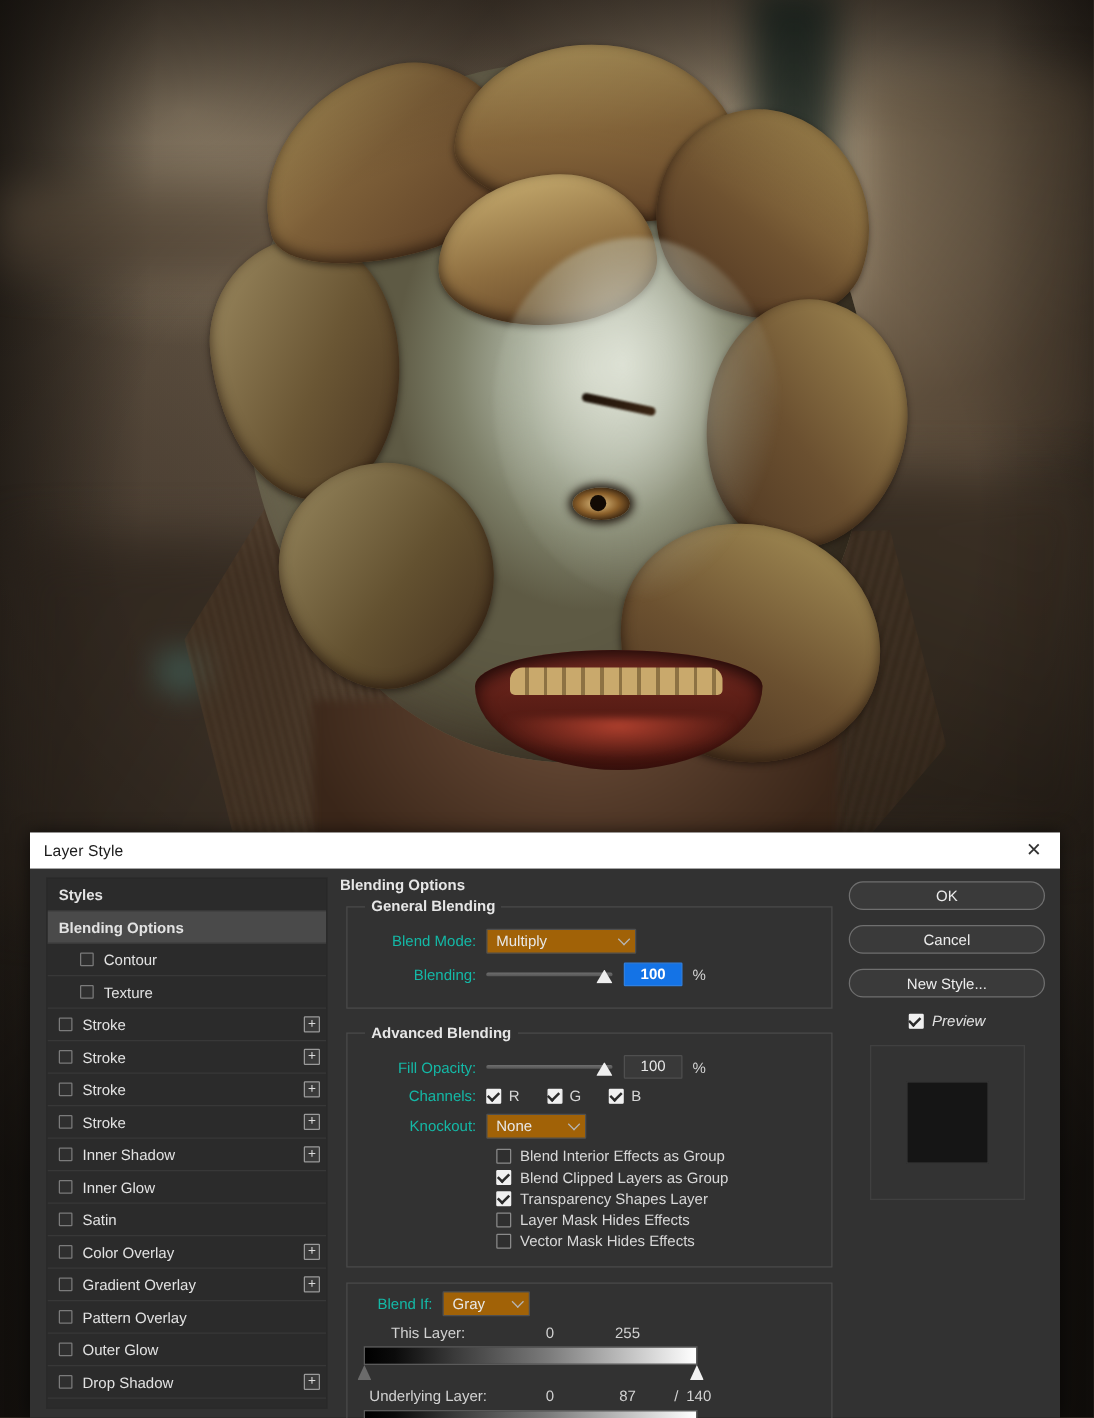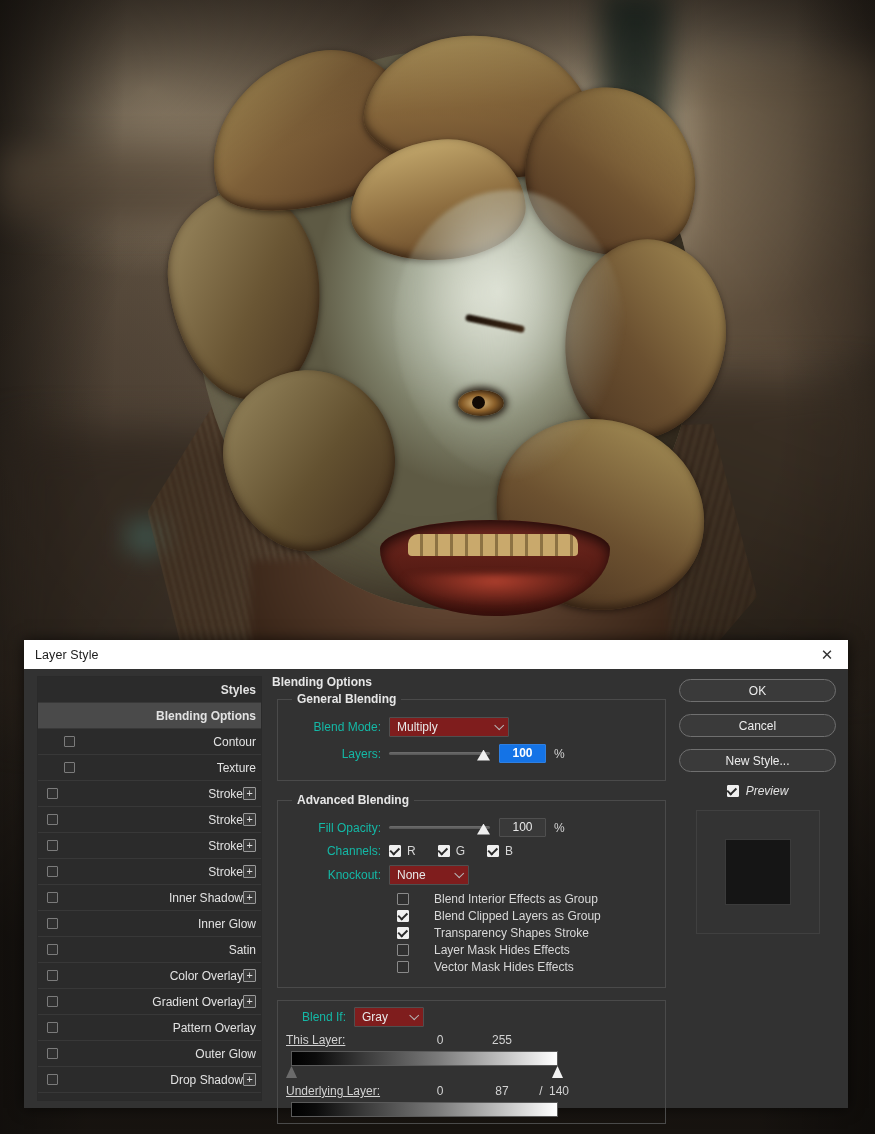--- a/index.html
+++ b/index.html
@@ -155,21 +155,21 @@
   .crack { position:absolute; left:300px; top:300px; width:60px; height:7px;
     background: linear-gradient(90deg,#1d1209,#3b2614); transform: rotate(12deg);
     border-radius:4px; filter: blur(.8px); }
   .vignette {
     position:absolute; left:0; top:0; width:875px; height:1134px;
     background: radial-gradient(ellipse 760px 640px at 50% 36%, rgba(0,0,0,0) 45%, rgba(0,0,0,.55) 100%);
   }
 
   
   #dialog {
-    position: absolute; left: 24px; top: 640px; width: 824px; height: 468px;
+    position: absolute; left: 24px; top: 666px; width: 824px; height: 468px;
     background: #323232;
     box-shadow: 0 0 14px rgba(0,0,0,.65);
     font-size: 12px;
     color: #d6d6d6;
   }
   #titlebar {
     height: 29px; background: #ffffff; color: #1b1b1b;
     display:flex; align-items:center; justify-content:space-between;
     padding: 0 8px 0 11px;
     font-size: 12.5px;
@@ -191,40 +191,40 @@
     border-bottom: 1px solid #383838;
     padding: 0 5px 0 9px; color:#e2e2e2; font-size:12px;
   }
   .srow.head { font-weight:bold; background:#2b2b2b; }
   .srow.sel  { background:#4a4a4a; font-weight:bold; }
   .srow .cb {
     width:11px; height:11px; border:1px solid #7b7b7b; background:#2f2f2f;
     margin-right:8px; flex:0 0 auto; border-radius:1px;
   }
   .srow.indent { padding-left: 26px; }
-  .srow .lbl { flex:1 1 auto; white-space:nowrap;text-align:right; }
+  .srow .lbl { flex:1 1 auto; white-space:nowrap; }
   .plus {
     width:13px; height:13px; border:1px solid #9a9a9a; color:#dcdcdc;
     display:flex; align-items:center; justify-content:center;
     font-size:11px; line-height:1; border-radius:1px; background:#3a3a3a;
   }
 
   
   #opts { width: 405px; padding: 6px 0 0 0; position:relative; }
   .sect-title { font-weight:bold; color:#e6e6e6; font-size:12px; margin: 0 0 3px 3px; }
   fieldset.grp {
     border: 1px solid #4a4a4a; margin: 0 8px 12px 8px; padding: 4px 8px 10px 8px;
     border-radius:0;
   }
   fieldset.grp legend { padding: 0 5px; font-weight:bold; color:#e6e6e6; font-size:12px; margin-left:6px;}
   .row { display:flex; align-items:center; margin: 7px 0; }
   .rlabel { width: 103px; text-align:right; padding-right:8px; color:#14b8a6; font-size:12px; }
   select.ps {
     -webkit-appearance:none; appearance:none;
-    background:#7f1d1d; color:#e8e8e8; border:1px solid #4f4f4f;
+    background:#a16207; color:#e8e8e8; border:1px solid #4f4f4f;
     height:20px; font-size:12px; padding: 0 20px 0 7px;
     font-family:"Liberation Sans", sans-serif; border-radius:1px;
   }
   .selwrap { position:relative; display:inline-block; }
   .selwrap .chev {
     position:absolute; right:7px; top:7px; width:7px; height:7px; pointer-events:none;
     border-right:1px solid #b6b6b6; border-bottom:1px solid #b6b6b6;
     transform: rotate(45deg) translate(-1px,-2px);
   }
   .track { position:relative; width:101px; height:18px; display:inline-block; }
@@ -251,27 +251,27 @@
   }
   .cbx.on { background:#f0f0f0; border-color:#f0f0f0; }
   .cbx.on:after {
     content:""; width:7px; height:4px; border-left:2px solid #2a2a2a; border-bottom:2px solid #2a2a2a;
     transform: rotate(-45deg) translate(0px,-1px);
   }
   .chrow { display:flex; align-items:center; margin: 6px 0 6px 0; }
   .chrow .chk { display:flex; align-items:center; margin-right:22px; }
   .chrow .chk span { margin-left:6px; }
   .oprow { display:flex; align-items:center; margin:3px 0 3px 111px; }
-  .oprow span { margin-left:25px; font-size:12px; color:#d8d8d8; }
+  .oprow span { margin-left:7px; font-size:12px; color:#d8d8d8; }
 
   
   .blendif-label { display:flex; align-items:center; margin: 2px 0 6px 6px; }
   .blendif-label .rlabel { width:62px; }
   .bi-head { display:flex; align-items:center; font-size:12px; color:#d2d2d2; margin: 4px 0 4px 0; }
-  .bi-head .name { width:123px; text-align:left; padding-right:10px;text-decoration:underline; }
+  .bi-head .name { width:123px; text-align:center; padding-right:10px; }
   .bi-head .v2 { width:62px; text-align:center; }
   .bi-head .slash { width:16px; text-align:center; }
   .bi-head .v3 { width:62px; text-align:center; }
   .gradbar {
     position:relative; height:15px; width:267px; margin: 0 0 0 5px;
     background: linear-gradient(90deg,#000000 0%, #0b0b0b 9%, #3a3a3a 27%, #7a7a7a 55%, #bdbdbd 78%, #ffffff 100%);
     border:1px solid #5a5a5a;
   }
   .sliders { position:relative; height:14px; width:277px; margin-left:0px; }
   .sl {
@@ -433,21 +433,21 @@
           <div class="rlabel">Blend Mode:</div>
           <div class="selwrap">
             <select class="ps" style="width:120px">
               <option>Multiply</option>
             </select>
             <i class="chev"></i>
           </div>
         </div>
 
         <div class="row">
-          <div class="rlabel">Layers:</div>
+          <div class="rlabel">Blending:</div>
           <div class="track">
             <div class="bar"></div>
             <div class="knob" id="op-knob" style="left: 88px;"></div>
           </div>
           <div class="numbox focus">100</div>
           <div class="pct">%</div>
         </div>
       </fieldset>
 
       <fieldset class="grp">
@@ -495,21 +495,21 @@
             <div class="oprow">
               <i class="cbx"></i>
               <span>Blend Interior Effects as Group</span>
             </div>
             <div class="oprow">
               <i class="cbx on"></i>
               <span>Blend Clipped Layers as Group</span>
             </div>
             <div class="oprow">
               <i class="cbx on"></i>
-              <span>Transparency Shapes Stroke</span>
+              <span>Transparency Shapes Layer</span>
             </div>
             <div class="oprow">
               <i class="cbx"></i>
               <span>Layer Mask Hides Effects</span>
             </div>
             <div class="oprow">
               <i class="cbx"></i>
               <span>Vector Mask Hides Effects</span>
             </div>
           </div>

